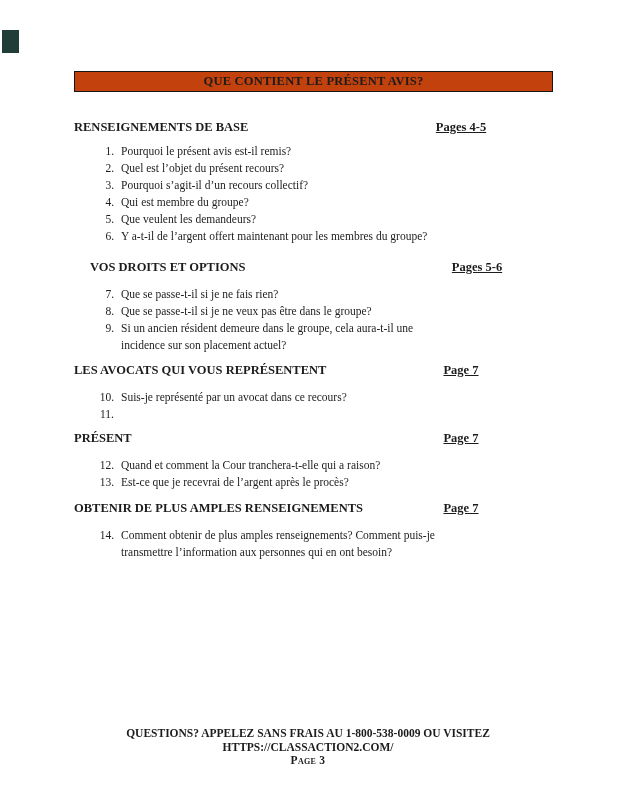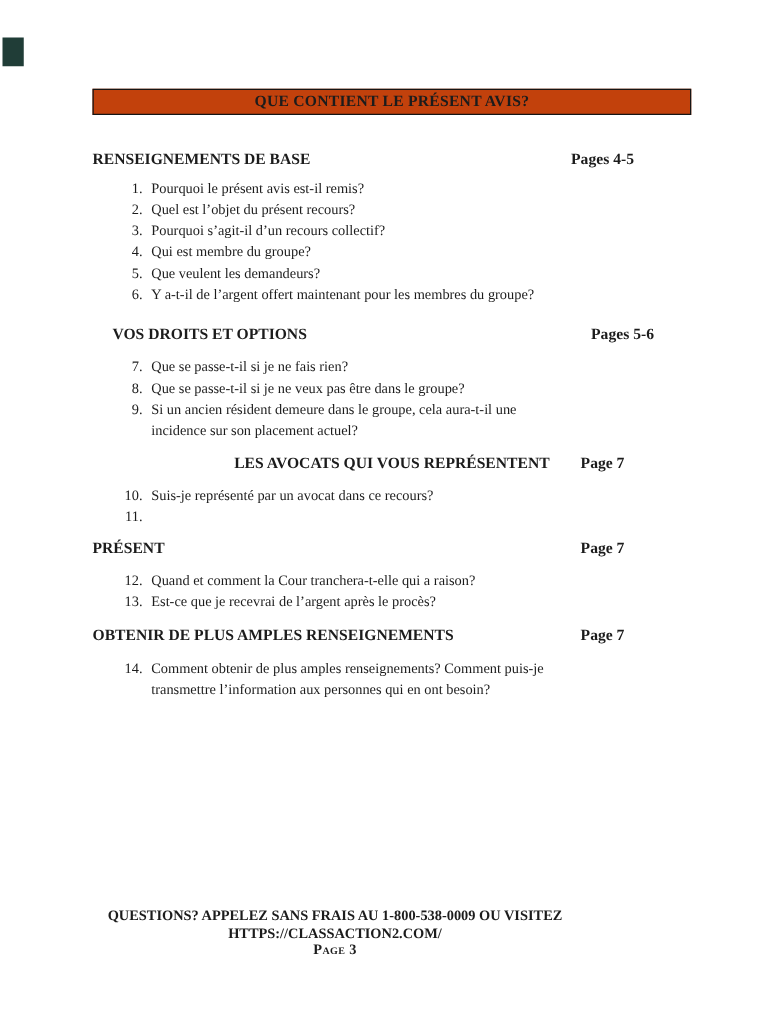--- a/index.html
+++ b/index.html
@@ -10,33 +10,33 @@
   .corner-mark{position:absolute;left:2px;top:30px;width:17px;height:23px;background:#203d37;}
   .content{position:absolute;left:74px;top:71px;width:479px;}
   .title-box{
     height:19px;background:#c2410c;border:1.5px solid #151515;
     text-align:center;font-weight:bold;font-size:12.5px;line-height:19px;
     letter-spacing:0.2px;white-space:nowrap;
   }
   .heading{position:relative;font-weight:bold;font-size:12.5px;line-height:14px;white-space:nowrap;}
   .h-first{margin-top:28px;}
   .h-2{margin-top:15px;margin-left:16px;}
-  .h-3{margin-top:9px;text-align:center;}
+  .h-3{margin-top:9px;}
   .h-4{margin-top:8px;}
   .h-5{margin-top:10px;}
-  .page-ref{position:absolute;left:408px;top:0;transform:translateX(-50%);white-space:nowrap;}
+  .page-ref{position:absolute;left:387px;top:0;transform:translateX(-50%);white-space:nowrap;text-decoration:underline;}
   ul.items{list-style:none;margin:0;padding:0;}
   ul.items{margin-top:12px;}
   ul.items.list-first{margin-top:9px;}
   ul.items li{display:flex;font-size:11.5px;line-height:17px;}
   .num{flex:none;width:40px;text-align:right;}
   .txt{padding-left:7px;white-space:pre-line;}
   .footer{
     position:absolute;top:727px;left:0;width:536px;text-align:center;
-    font-weight:bold;font-size:11.5px;line-height:13.5px;
+    font-weight:bold;font-size:11.5px;line-height:13.5px;padding-left:40px;
   }
   .sc{font-variant:small-caps;letter-spacing:0.3px;}
 </style>
 </head>
 <body>
 
 <div class="corner-mark"></div>
 
 <div class="content">
 

